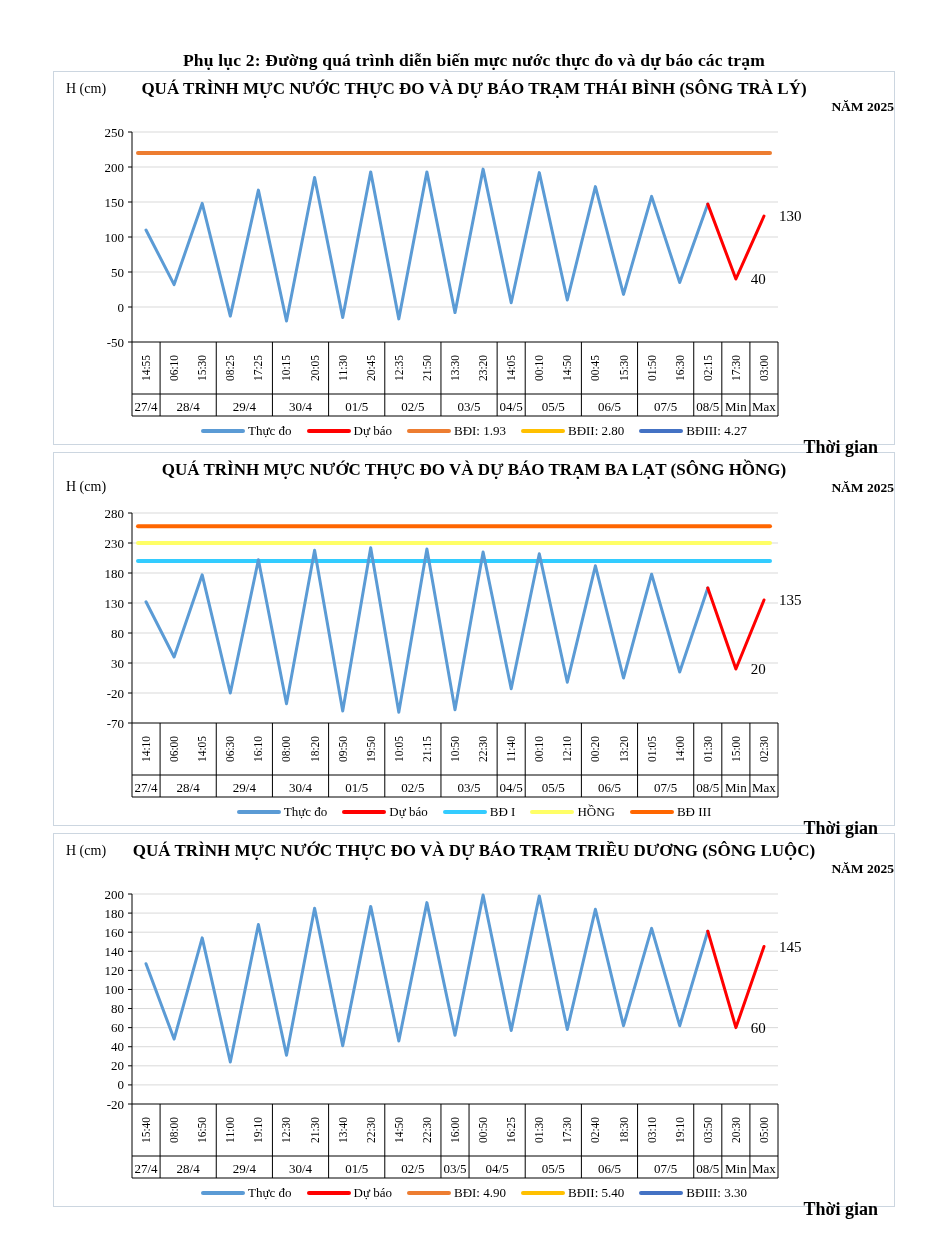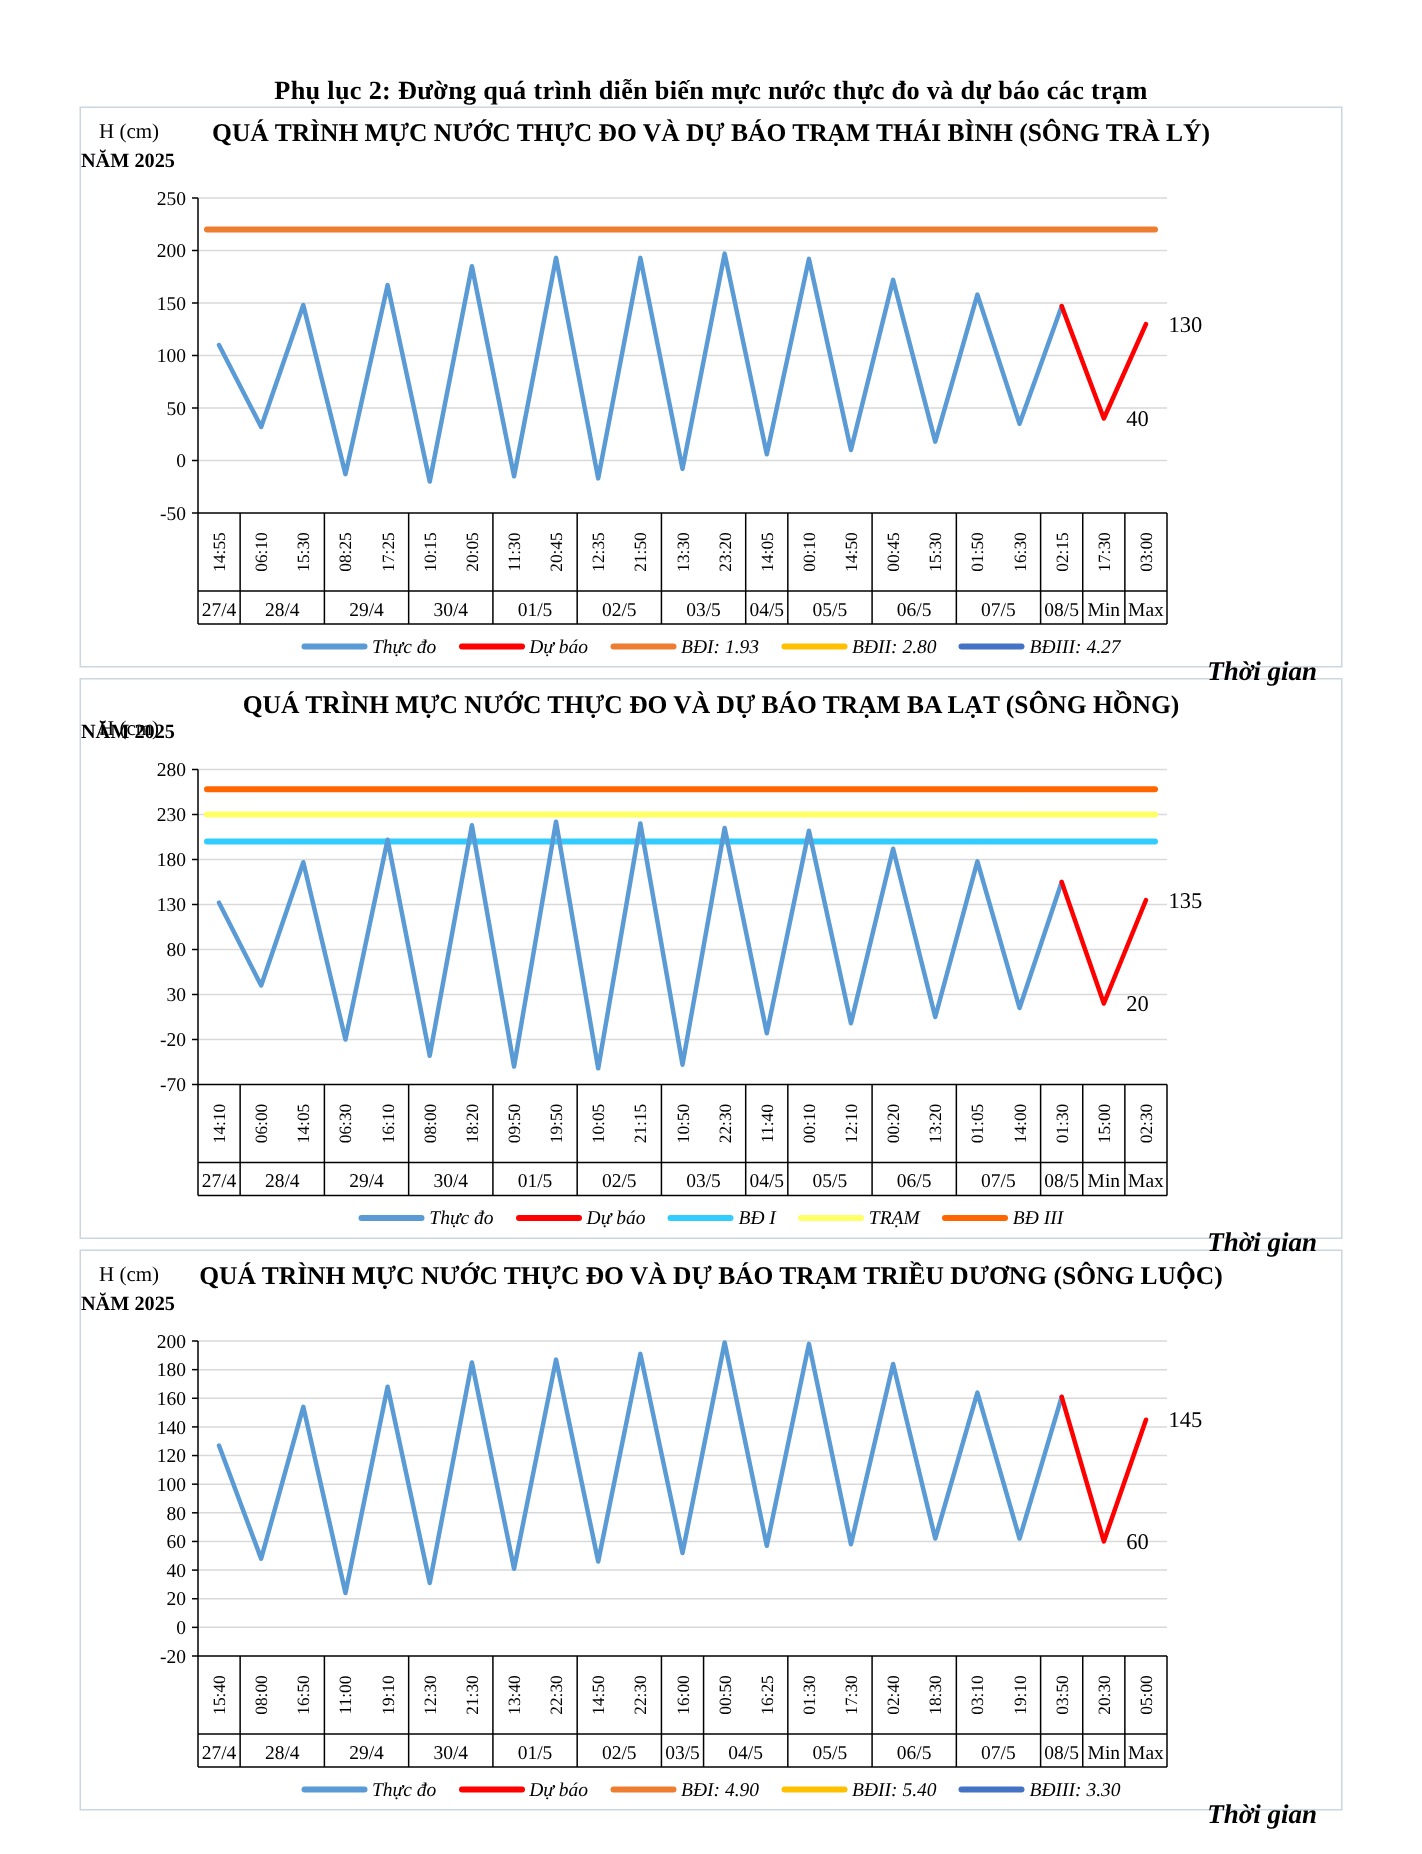--- a/index.html
+++ b/index.html
@@ -3,24 +3,24 @@
 <meta charset="utf-8">
 <style>
   html,body{margin:0;padding:0;background:#ffffff;}
   body{width:948px;height:1236px;font-family:"Liberation Serif","DejaVu Serif",serif;color:#000;overflow:hidden;}
   .page-title{padding-top:50px;text-align:center;font-weight:bold;font-size:17.5px;letter-spacing:.2px;}
   .panel{width:840px;margin:0 auto 7px auto;border:1px solid #ccd6e0;background:#fff;}
   .panel-head{position:relative;height:46px;}
   .ylab{position:absolute;left:12px;top:9px;font-weight:normal;font-size:14px;}
   .ylab.low{top:26px;}
   .chart-title{text-align:center;font-weight:bold;font-size:17px;padding-top:7px;}
-  .chart-subtitle{text-align:left;font-weight:bold;font-size:13.5px;}
+  .chart-subtitle{text-align:right;font-weight:bold;font-size:13.5px;}
   svg.plot{display:block;margin:0 auto;width:824px;height:300px;}
   svg text{font-family:"Liberation Serif","DejaVu Serif",serif;fill:#000;}
-  .legend-row{position:relative;height:26px;display:flex;align-items:center;justify-content:center;font-style:italic;}
+  .legend-row{position:relative;height:26px;display:flex;align-items:center;justify-content:center;}
   .legend{display:flex;align-items:center;gap:15px;}
   .legend-item{display:flex;align-items:center;font-size:13px;}
   .legend-swatch{display:inline-block;width:44px;height:4px;border-radius:2px;margin-right:3px;}
   .xlab{position:absolute;right:16px;top:19px;font-weight:bold;font-size:18px;}
 </style>
 </head>
 <body>
 
 <div class="page-title">Phụ lục 2: Đường quá trình diễn biến mực nước thực đo và dự báo các trạm</div>
 
@@ -241,21 +241,21 @@
         <span class="legend-item">
           <span class="legend-swatch" style="background: rgb(255, 0, 0);"></span>
           <span>Dự báo</span>
         </span>
         <span class="legend-item">
           <span class="legend-swatch" style="background: rgb(51, 204, 255);"></span>
           <span>BĐ I</span>
         </span>
         <span class="legend-item">
           <span class="legend-swatch" style="background: rgb(255, 255, 102);"></span>
-          <span>TRẠM</span>
+          <span>HỒNG</span>
         </span>
         <span class="legend-item">
           <span class="legend-swatch" style="background: rgb(255, 102, 0);"></span>
           <span>BĐ III</span>
         </span>
       </div>
     <span class="xlab">Thời gian</span>
   </div>
 </section>
 

